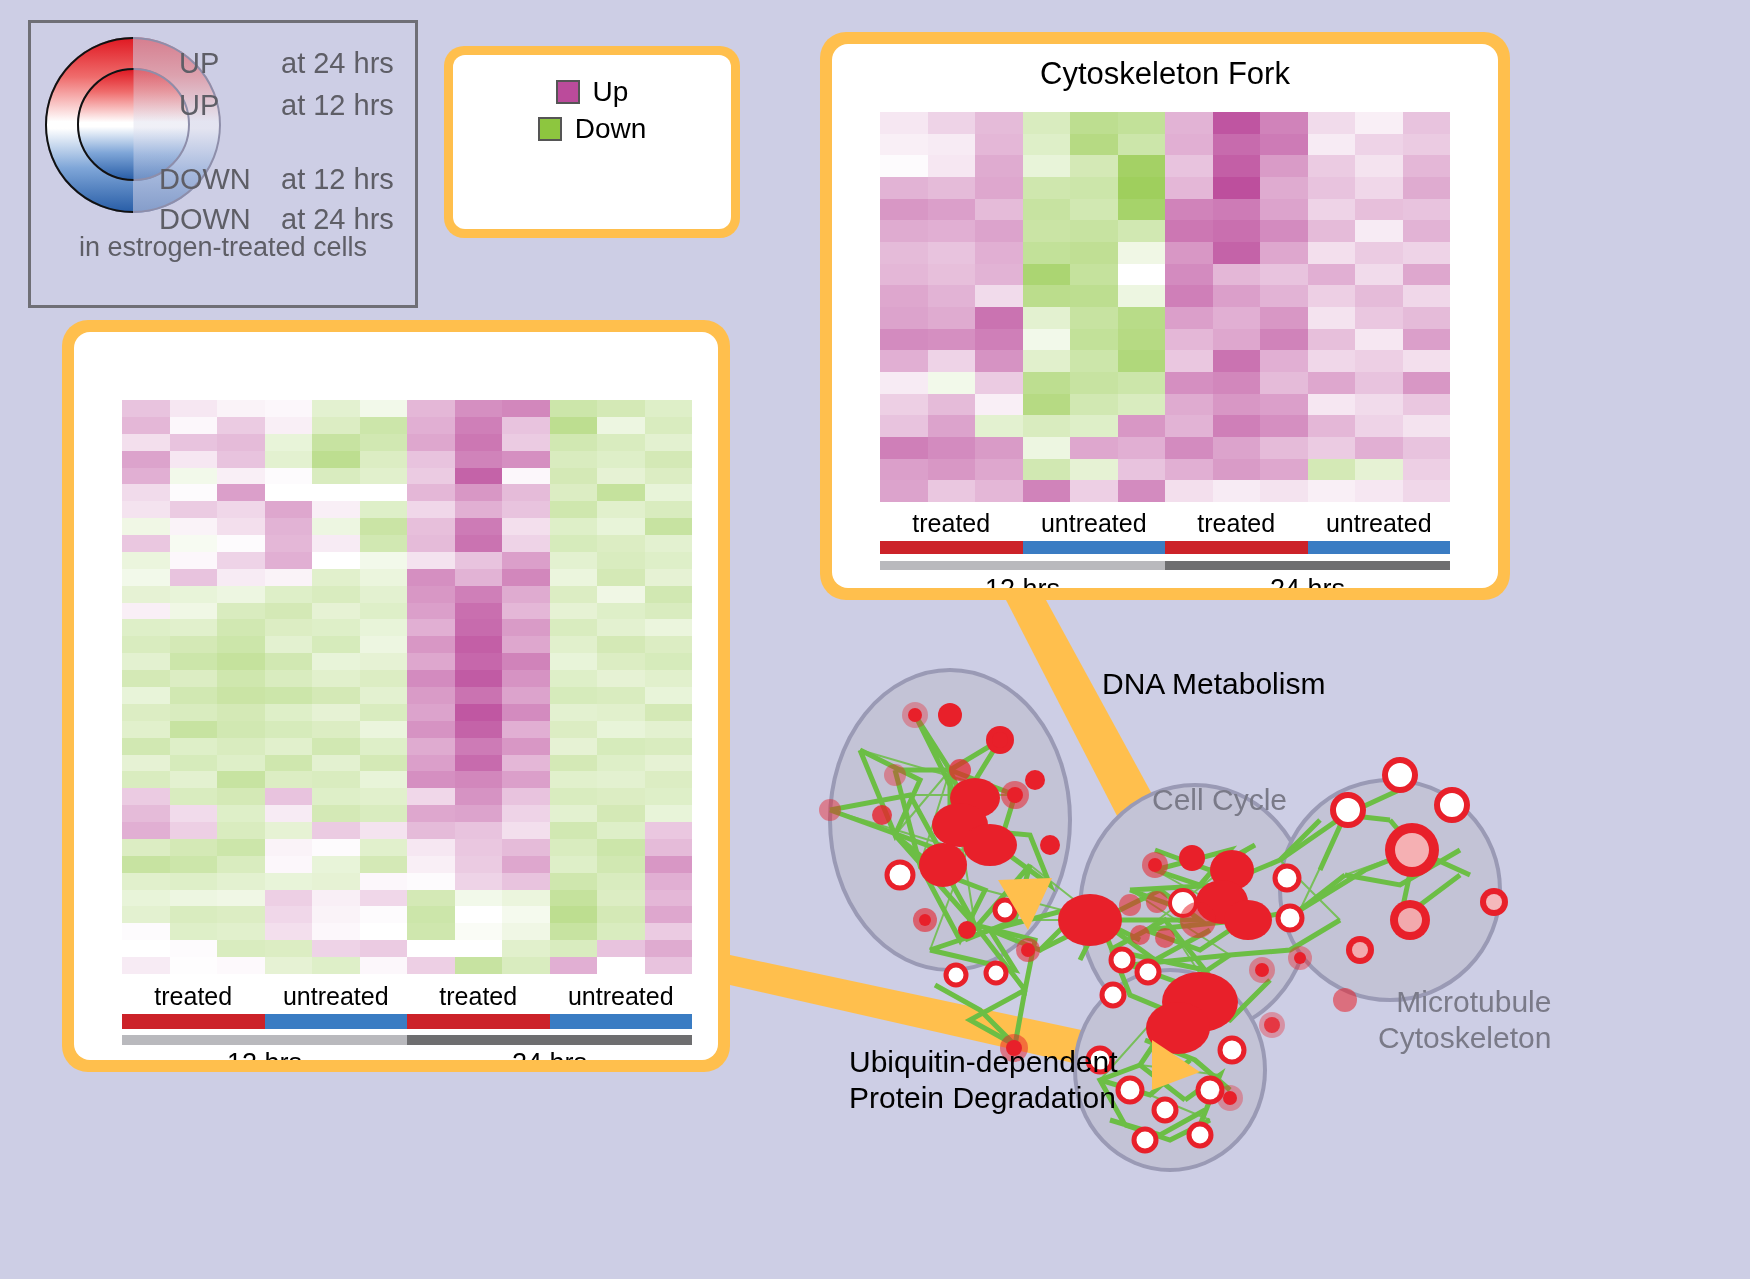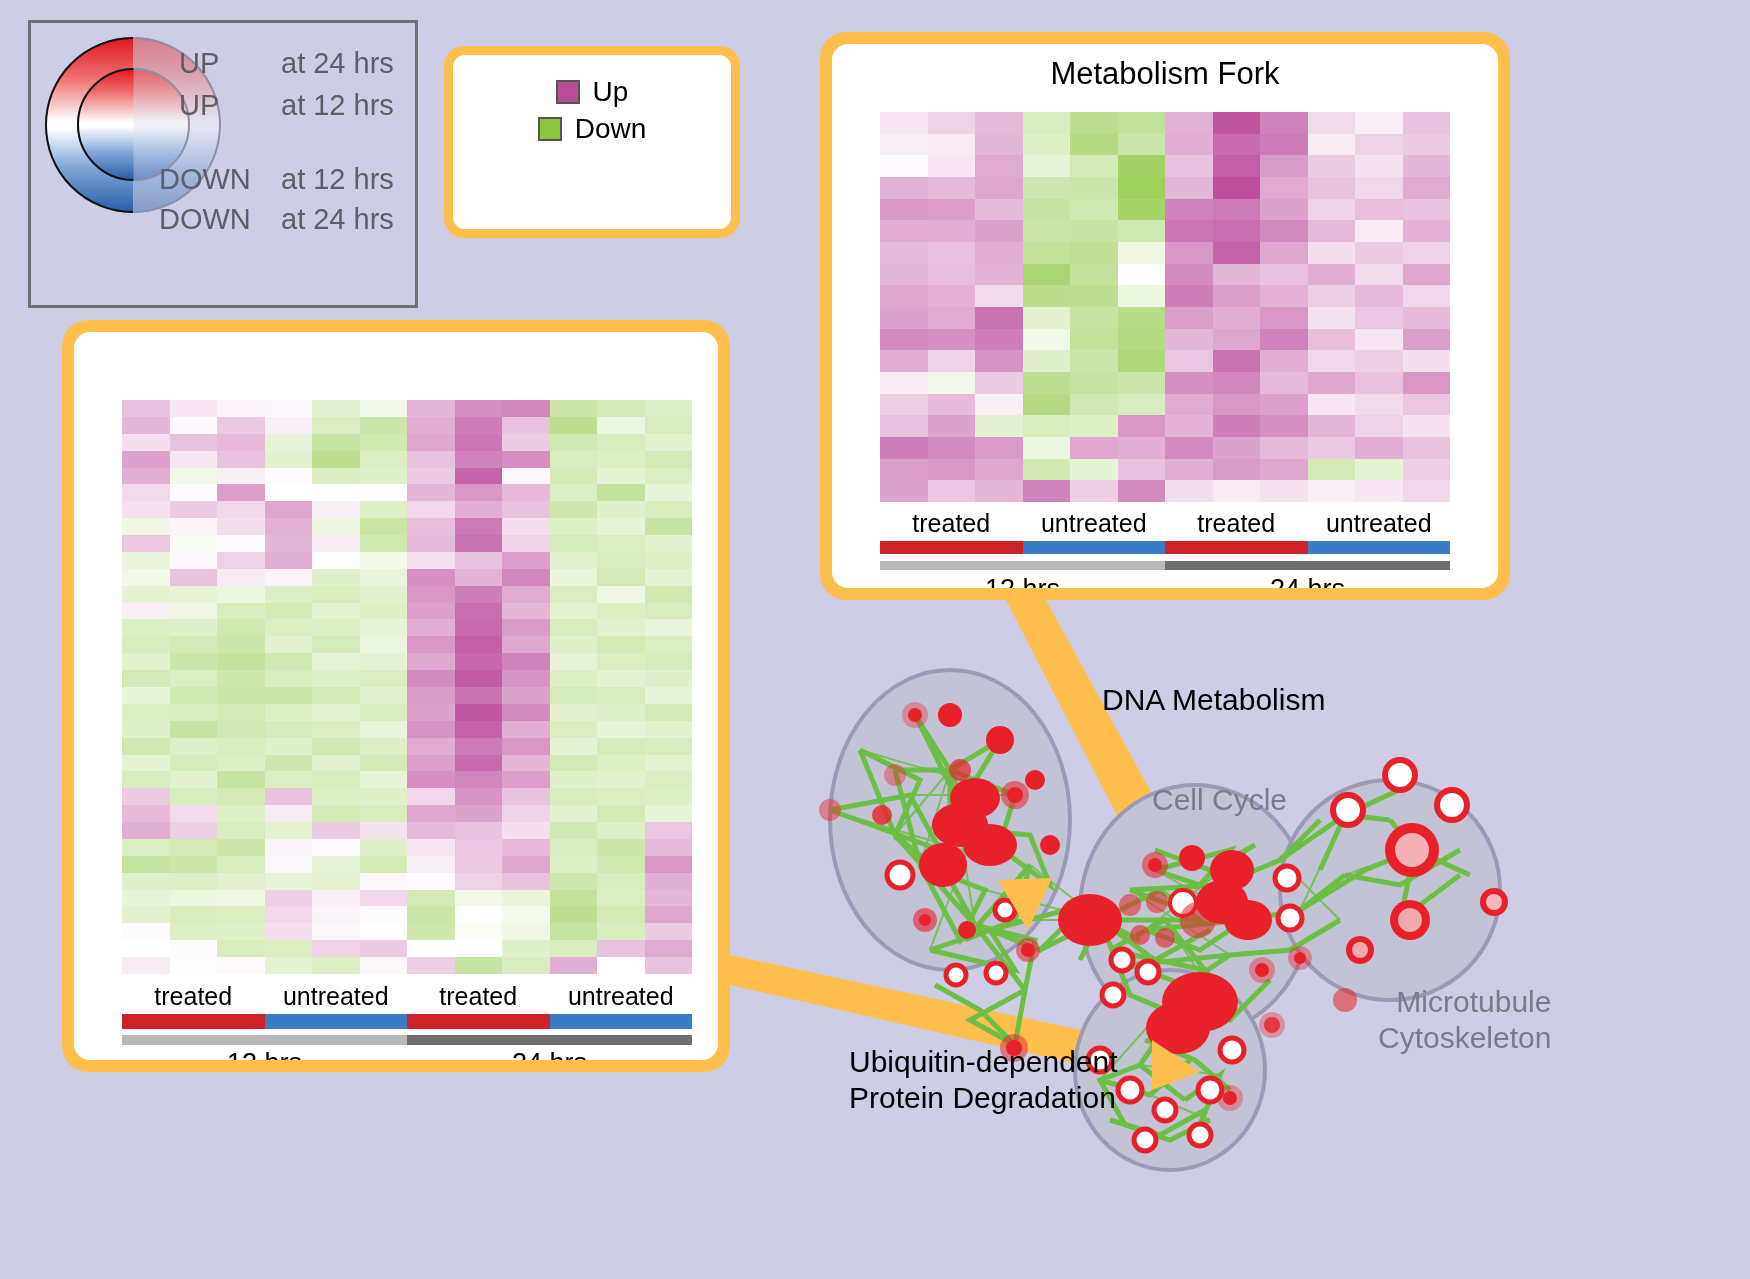--- a/index.html
+++ b/index.html
@@ -82,21 +82,21 @@
 
   .axis-labels{position:absolute;display:flex;}
   .axis-labels span{flex:1;text-align:center;font-size:25px;color:#000;}
   .bar-row{position:absolute;display:flex;}
   .bar-row div{height:100%;}
   .time-labels{position:absolute;display:flex;}
   .time-labels span{flex:1;text-align:center;font-size:27px;color:#000;}
 
   
   .net-label{position:absolute;font-size:30px;line-height:1.2;white-space:pre-line;}
-  #lbl-dna{left:1102px;top:666px;color:#000;margin-top:16px;}
+  #lbl-dna{left:1102px;top:666px;color:#000;}
   #lbl-cc{left:1152px;top:782px;color:#7a7a88;}
   #lbl-mt{left:1378px;top:984px;color:#7a7a88;text-align:right;}
   #lbl-ubq{left:849px;top:1044px;color:#000;}
 </style>
 </head>
 <body>
 
 <div class="abs" id="circle-legend">
   <div id="ring-wrap">
     <div id="ring-outer"></div>
@@ -118,20 +118,21 @@
   <div class="leg-row" style="left:128px;top:140px;">
     <span class="leg-key" style="left:0;">DOWN</span>
     <span class="leg-val" style="left:122px;">at 12 hrs</span>
   </div>
   <div class="leg-row" style="left:128px;top:180px;">
     <span class="leg-key" style="left:0;">DOWN</span>
     <span class="leg-val" style="left:122px;">at 24 hrs</span>
   </div>
 
   <div id="legend-footer">
+    <div>in estrogen-treated cells</div>
   </div>
 </div>
 
 <div class="abs" id="ud-legend">
   <div id="ud-inner">
     <div class="ud-row">
       <span class="ud-sw" id="sw-up" style="background: rgb(187, 75, 155);"></span>
       <span class="ud-lbl">Up</span>
     </div>
     <div class="ud-row">
@@ -295,21 +296,21 @@
 
 <div class="net-label" id="lbl-dna">DNA Metabolism</div>
 <div class="net-label" id="lbl-cc">Cell Cycle</div>
 <div class="net-label" id="lbl-mt">Microtubule
 Cytoskeleton</div>
 <div class="net-label" id="lbl-ubq">Ubiquitin-dependent
 Protein Degradation</div>
 
 <div class="abs panel" id="panel-repfork">
   <div class="panel-inner">
-    <div class="panel-title">Metabolism Fork</div>
+    <div class="panel-title">Cytoskeleton Fork</div>
     <div class="hm" id="hm-rep" style="left: 48px; top: 68px; width: 570px; height: 390px; grid-template-columns: repeat(12, 1fr); grid-template-rows: repeat(18, 1fr);">
         <div class="hm-cell" style="background: rgb(246, 231, 242);"></div>
         <div class="hm-cell" style="background: rgb(238, 211, 231);"></div>
         <div class="hm-cell" style="background: rgb(229, 187, 217);"></div>
         <div class="hm-cell" style="background: rgb(217, 236, 191);"></div>
         <div class="hm-cell" style="background: rgb(189, 222, 144);"></div>
         <div class="hm-cell" style="background: rgb(194, 225, 153);"></div>
         <div class="hm-cell" style="background: rgb(226, 179, 213);"></div>
         <div class="hm-cell" style="background: rgb(191, 85, 161);"></div>
         <div class="hm-cell" style="background: rgb(208, 131, 186);"></div>

